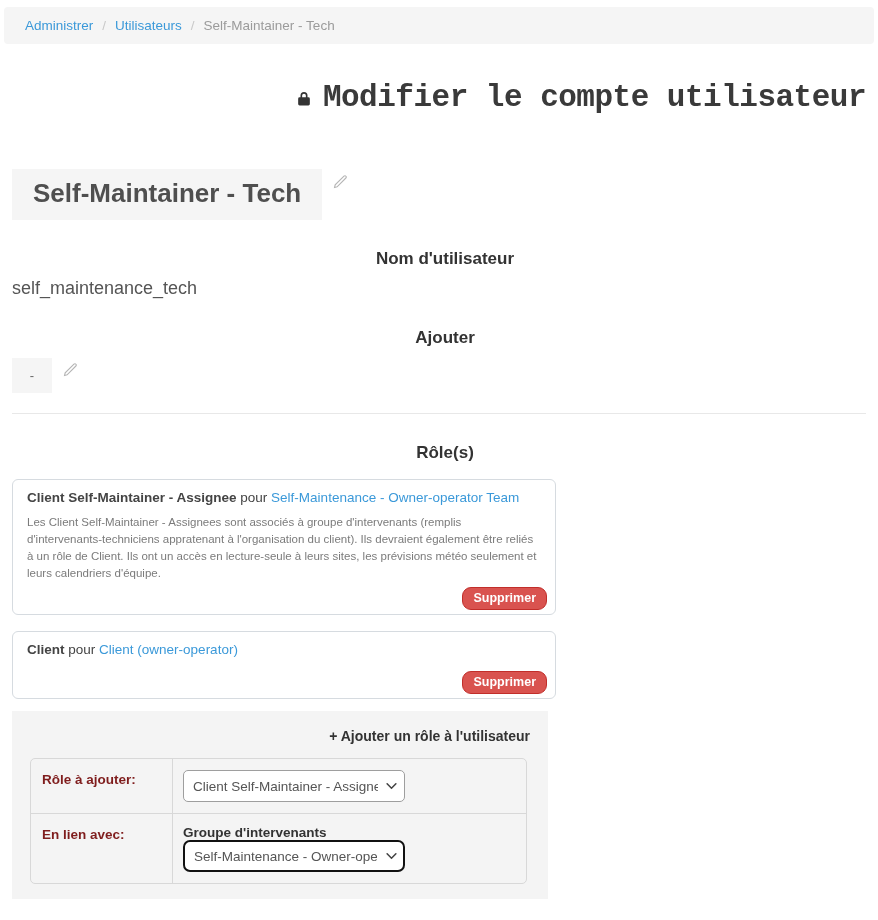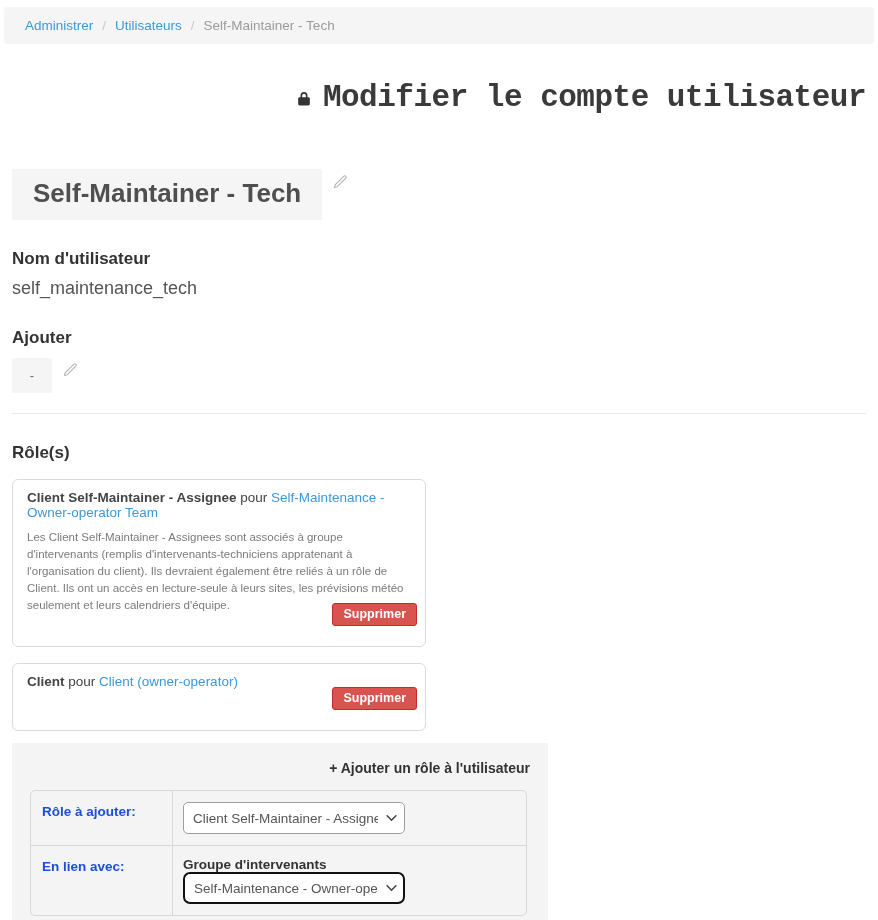--- a/index.html
+++ b/index.html
@@ -60,20 +60,21 @@
     color: #4f4f4f;
   }
   .pencil { margin: 4px 0 0 10px; cursor: pointer; }
 
   
   .field-label {
     font-size: 17px;
     font-weight: bold;
     color: #333;
     margin: 29px 0 0 12px;
+    text-align: center;
   }
   .field-value {
     font-size: 18px;
     color: #555;
     margin: 9px 12px 0 12px;
   }
   .email-row {
     margin: 10px 0 0 12px;
     display: flex;
     align-items: flex-start;
@@ -92,49 +93,49 @@
 
   hr.divider {
     border: none;
     border-top: 1px solid #e8e8e8;
     margin: 20px 12px 0 12px;
   }
 
   
   .role-card {
     position: relative;
-    width: 414px;
+    width: 544px;
     margin: 16px 0 0 12px;
     border: 1px solid #d6dbe0;
     border-radius: 6px;
     padding: 10px 14px 32px 14px;
   }
   .role-card.compact { min-height: 65px; }
   .role-title { font-size: 13.5px; color: #444; margin-bottom: 9px; }
   .role-title .role-name { font-weight: bold; }
   .role-title a { color: #3b99d9; }
   .role-desc {
     font-size: 11.5px;
     color: #7b7b7b;
     line-height: 17px;
     padding-right: 4px;
   }
   .role-card.compact .role-desc { padding-right: 80px; }
   .btn-danger {
     position: absolute;
     right: 8px;
-    bottom: 20px;
+    bottom: 4px;
     background: #d9534f;
     border: 1px solid #c12e2a;
     color: #fff;
     font-size: 12.5px;
     font-weight: bold;
     font-family: inherit;
     padding: 3px 10px 4px 10px;
-    border-radius: 3px;
+    border-radius: 9px;
     cursor: pointer;
   }
 
   
   .add-role {
     margin: 12px 0 0 12px;
     width: 536px;
     background: #f4f4f4;
     padding: 17px 18px 15px 18px;
   }
@@ -147,21 +148,21 @@
     overflow: hidden;
   }
   .form-row { display: flex; border-bottom: 1px solid #d8d8d8; }
   .form-row:last-child { border-bottom: none; }
   .form-cell-label {
     width: 142px;
     flex: 0 0 142px;
     border-right: 1px solid #d8d8d8;
     padding: 13px 8px 13px 11px;
     font-weight: bold;
-    color: #1d4ed8;
+    color: #7f1d1d;
     font-size: 13.5px;
   }
   .form-cell-input { flex: 1; padding: 11px 10px; }
   .inner-label { font-weight: bold; color: #333; font-size: 13.5px; margin-bottom: 0; }
 
   .select-wrap { position: relative; display: inline-block; }
   select.role-select {
     appearance: none;
     -webkit-appearance: none;
     width: 222px;

